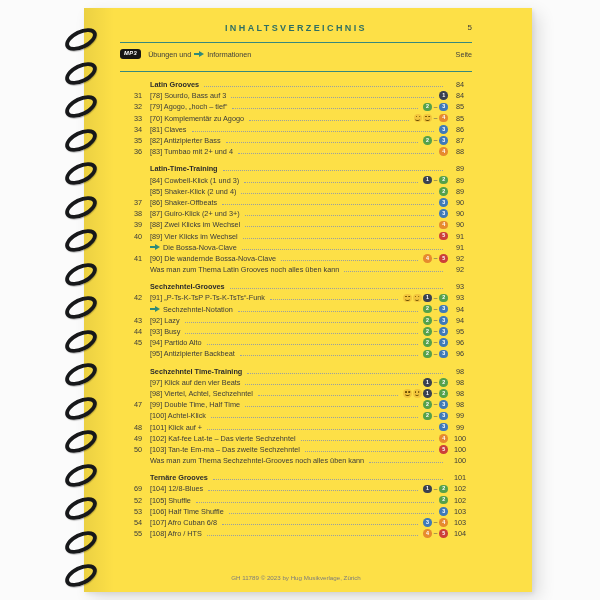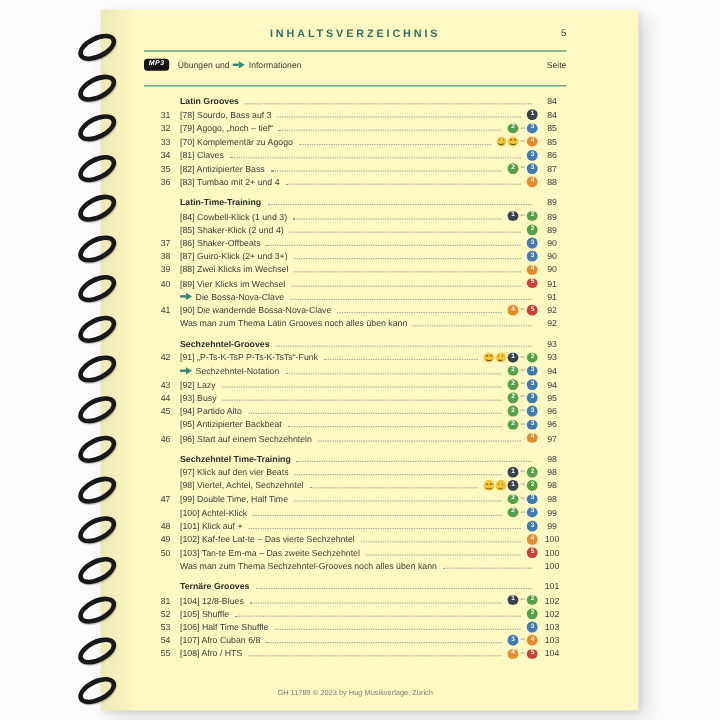--- a/index.html
+++ b/index.html
@@ -5,21 +5,21 @@
   html,body{margin:0;padding:0;}
   body{
     width:600px;height:600px;position:relative;overflow:hidden;
     background:#fbfbfb;
     font-family:"Liberation Sans","DejaVu Sans",sans-serif;
     -webkit-font-smoothing:antialiased;
   }
   .scene{position:absolute;inset:0;}
   
   .sheet{
-    position:absolute;left:84px;top:8px;width:448px;height:584px;background:#fef9c3;
+    position:absolute;left:84px;top:8px;width:448px;height:584px;background:#fde047;
     box-shadow:7px 6px 16px rgba(0,0,0,.12), 2px 2px 4px rgba(0,0,0,.07);
   }
   .sheet::before{
     content:'';position:absolute;left:0;top:0;bottom:0;width:30px;
     background:linear-gradient(to right,rgba(0,0,0,.07),rgba(0,0,0,0));
     pointer-events:none;
   }
   .content{position:absolute;inset:0;padding:14px 60px 0 36px;box-sizing:border-box;}
   
   .h-row{position:relative;height:14px;}
@@ -383,31 +383,20 @@
                 <span class="">[95] Antizipierter Backbeat</span>
               </span>
               <span class="dots"></span>
               <span class="badges">
                 <span class="badge" style="background: rgb(85, 161, 74);">2</span>
                 <span class="bdash">–</span>
                 <span class="badge" style="background: rgb(63, 122, 184);">3</span>
               </span>
               <span class="pcol">96</span>
             </div>
-            <div class="row">
-              <span class="num">46</span>
-              <span class="label">
-                <span class="">[96] Start auf einem Sechzehnteln</span>
-              </span>
-              <span class="dots"></span>
-              <span class="badges">
-                <span class="badge" style="background: rgb(230, 138, 46);">4</span>
-              </span>
-              <span class="pcol">97</span>
-            </div>
           </div>
           <div class="toc-section">
             <div class="row head">
               <span class="num"></span>
               <span class="label">
                 <span class="">Sechzehntel Time-Training</span>
               </span>
               <span class="dots"></span>
               <span class="badges"></span>
               <span class="pcol">98</span>
@@ -513,21 +502,21 @@
             <div class="row head">
               <span class="num"></span>
               <span class="label">
                 <span class="">Ternäre Grooves</span>
               </span>
               <span class="dots"></span>
               <span class="badges"></span>
               <span class="pcol">101</span>
             </div>
             <div class="row">
-              <span class="num">81</span>
+              <span class="num">69</span>
               <span class="label">
                 <span class="">[104] 12/8-Blues</span>
               </span>
               <span class="dots"></span>
               <span class="badges">
                 <span class="badge" style="background: rgb(58, 65, 80);">1</span>
                 <span class="bdash">–</span>
                 <span class="badge" style="background: rgb(85, 161, 74);">2</span>
               </span>
               <span class="pcol">102</span>

